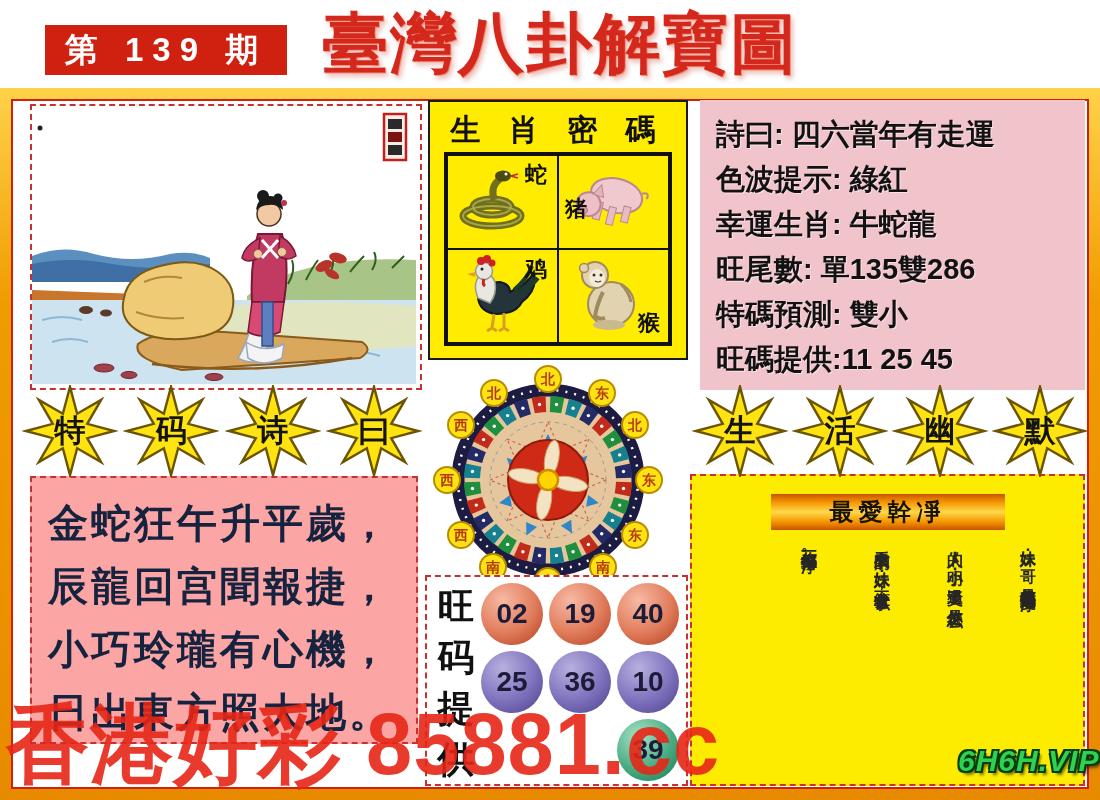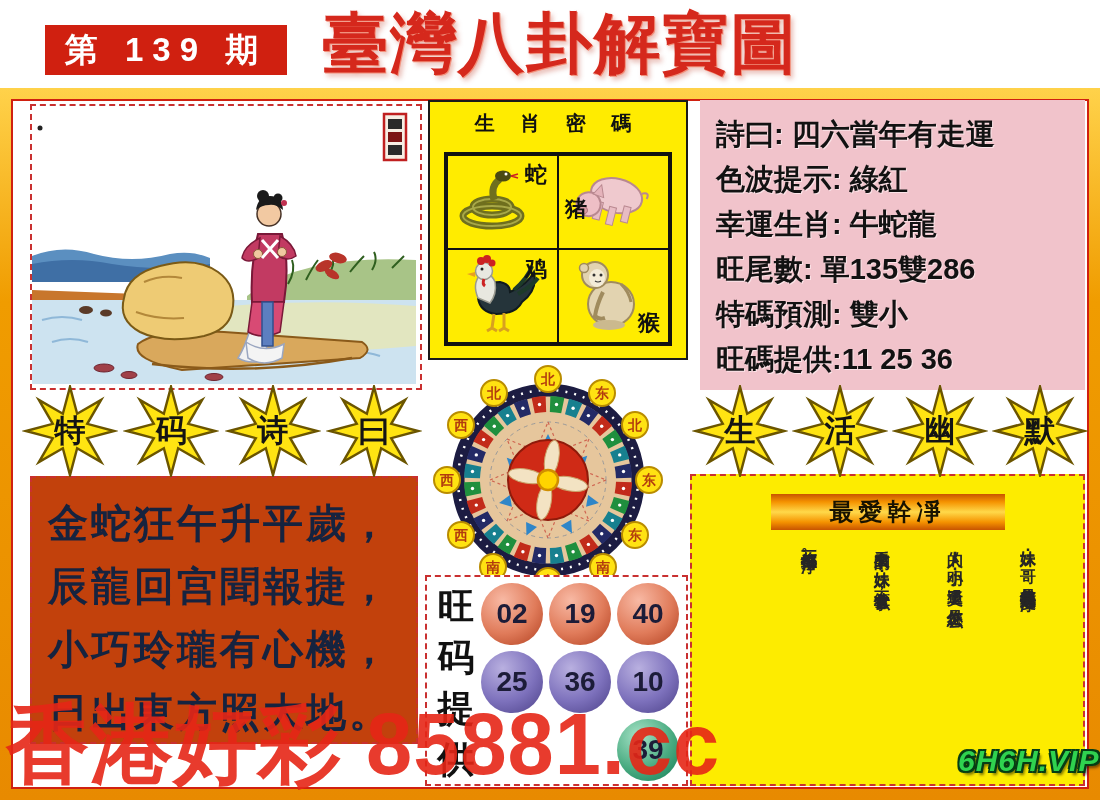--- a/index.html
+++ b/index.html
@@ -20,35 +20,35 @@
   .frame{position:absolute;left:0;top:88px;width:1100px;height:712px;
     background:linear-gradient(180deg,#ffd24a,#f09c00 30%,#e88a00);}
   .frame-inner{position:absolute;left:11px;top:11px;right:11px;bottom:11px;
     background:#fff;border:2px solid #d02010;}
 
   .dashed{border:2px dashed #c93030;}
 
   
   .illu-box{position:absolute;left:30px;top:104px;width:388px;height:282px;background:#fff;}
   .poem-box{position:absolute;left:30px;top:476px;width:388px;height:268px;
-    background:#c2410c;color:#16233f;font-family:"Liberation Serif",serif;
+    background:#fca5a5;color:#16233f;font-family:"Liberation Serif",serif;
     font-weight:bold;font-size:40px;letter-spacing:3px;line-height:63px;
     padding:14px 0 0 16px;box-sizing:border-box;white-space:nowrap;}
 
   
   .star-row{position:absolute;display:flex;justify-content:space-between;z-index:5;}
   .star{position:relative;width:96px;height:92px;}
   .star svg{position:absolute;left:0;top:0;}
   .star-ch{position:absolute;left:0;top:0;width:96px;height:92px;display:flex;
     align-items:center;justify-content:center;font-size:31px;font-weight:900;color:#141414;}
 
   
   .zodiac-box{position:absolute;left:428px;top:100px;width:260px;height:260px;
     background:#ffec00;border:2px solid #1a1a1a;box-sizing:border-box;}
-  .zodiac-title{margin-top:8px;text-align:center;font-size:20px;font-weight:900;
+  .zodiac-title{margin-top:8px;text-align:center;font-size:30px;font-weight:900;
     color:#111;letter-spacing:10px;}
   .zodiac-grid{position:absolute;left:14px;top:50px;right:14px;bottom:12px;
     border:3px solid #111;display:grid;grid-template-columns:1fr 1fr;grid-template-rows:1fr 1fr;}
   .zcell{position:relative;border:1.5px solid #111;}
   .zlabel{position:absolute;font-size:22px;font-weight:900;color:#111;}
 
   
   .wheel-wrap{position:absolute;left:433px;top:358px;width:230px;height:245px;}
 
   
@@ -455,21 +455,21 @@
         <span>39</span>
       </div>
   </div>
 
   <div class="pink-panel">
     <div class="pline">詩曰: 四六當年有走運</div>
     <div class="pline">色波提示: 綠紅</div>
     <div class="pline">幸運生肖: 牛蛇龍</div>
     <div class="pline">旺尾數: 單135雙286</div>
     <div class="pline">特碼預測: 雙小</div>
-    <div class="pline">旺碼提供:11 25 36</div>
+    <div class="pline">旺碼提供:11 25 45</div>
   </div>
 
   <div class="star-row" style="left:692px;top:385px;width:396px;">
     <div class="star">
       <svg width="96" height="92" viewBox="0 0 98 92">
           <polygon points="49,1 56.3,28.4 80.8,14.2 66.6,38.7 94,46 66.6,53.3 80.8,77.8 56.3,63.6 49,91 41.7,63.6 17.2,77.8 31.4,53.3 4,46 31.4,38.7 17.2,14.2 41.7,28.4" fill="#ffe412" stroke="#6b5500" stroke-width="2.5"></polygon>
         </svg>
       <span class="star-ch">生</span>
     </div>
     <div class="star">

